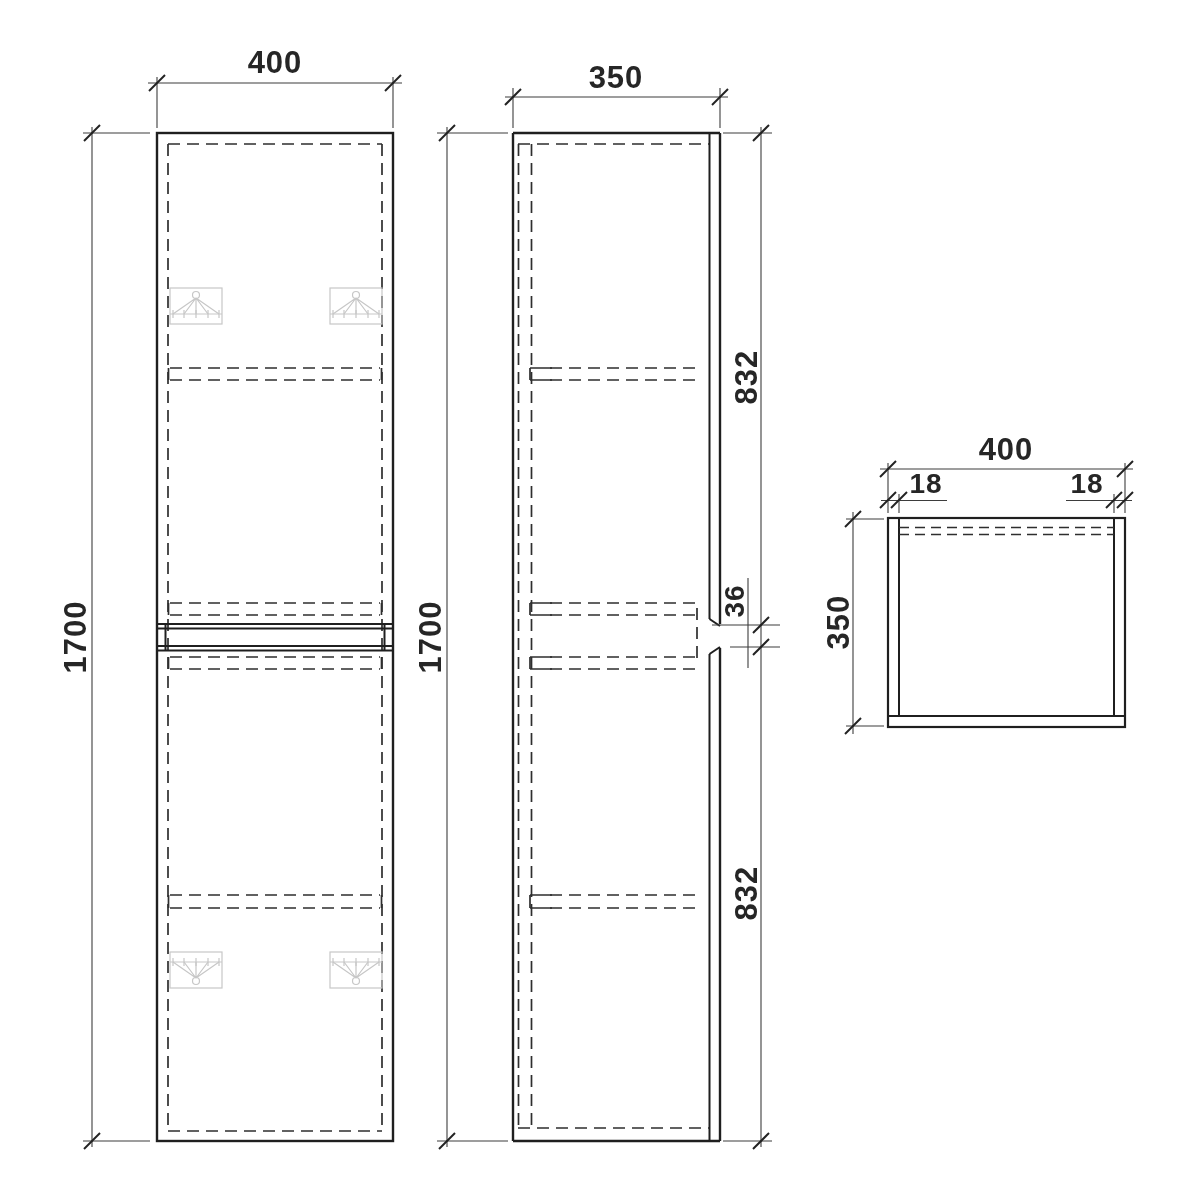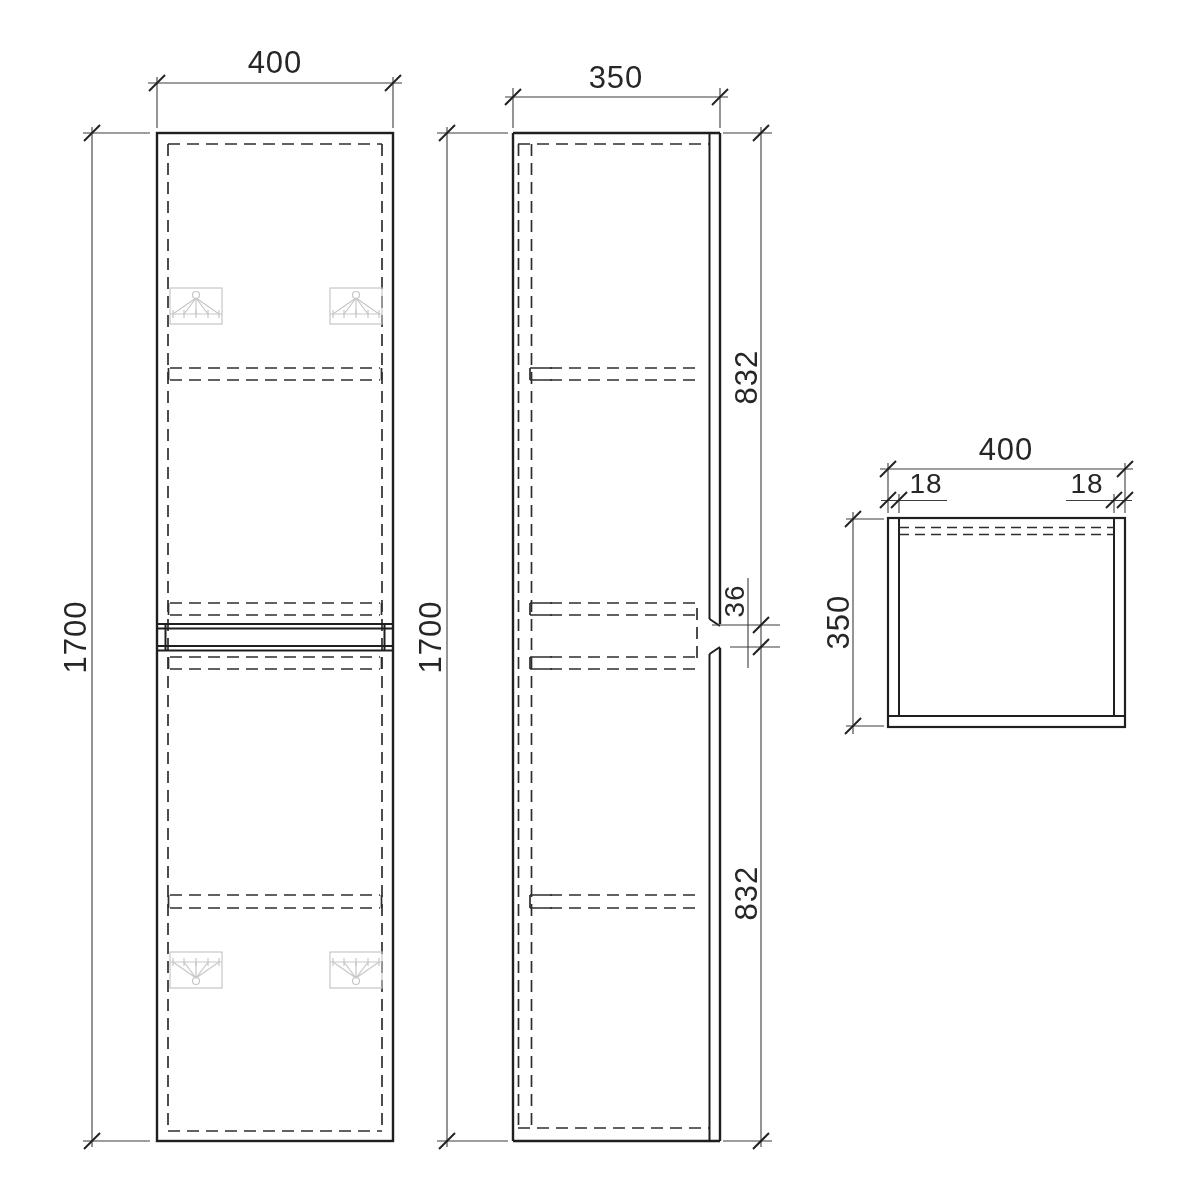--- a/index.html
+++ b/index.html
@@ -1,17 +1,17 @@
 <!DOCTYPE html>
 <html><head>
 <meta charset="utf-8">
 <style>
   html,body{margin:0;padding:0;background:#ffffff;}
   .canvas{position:relative;width:1200px;height:1200px;background:#ffffff;overflow:hidden;
-          font-family:"Liberation Sans", sans-serif;}
+          font-family:"Liberation Sans", sans-serif;font-weight:bold;}
   svg{display:block;}
   text{fill:#262626;font-family:"Liberation Sans", sans-serif;}
   .dimtxt{font-size:31px;letter-spacing:1px;}
   .dimtxt-sm{font-size:28px;letter-spacing:1px;}
 </style>
 </head>
 <body>
 
 <div class="canvas">
 <svg width="1200" height="1200" viewBox="0 0 1200 1200">

